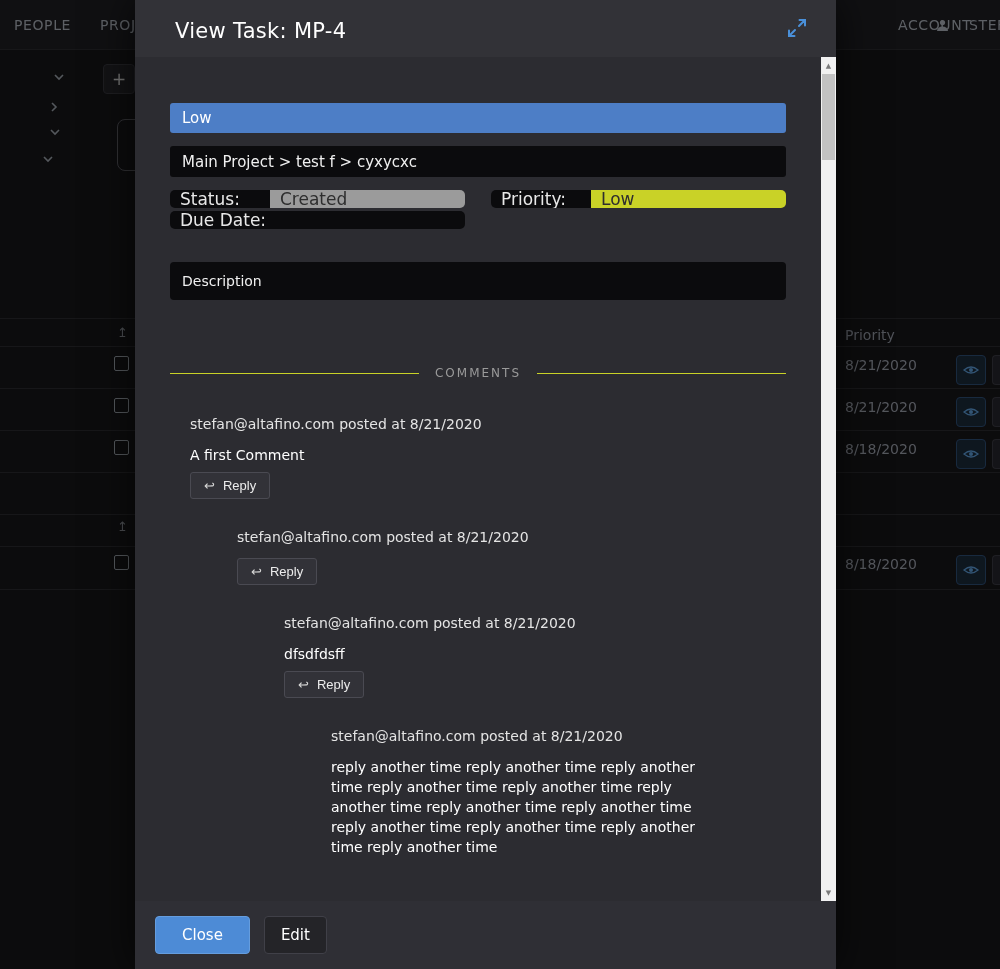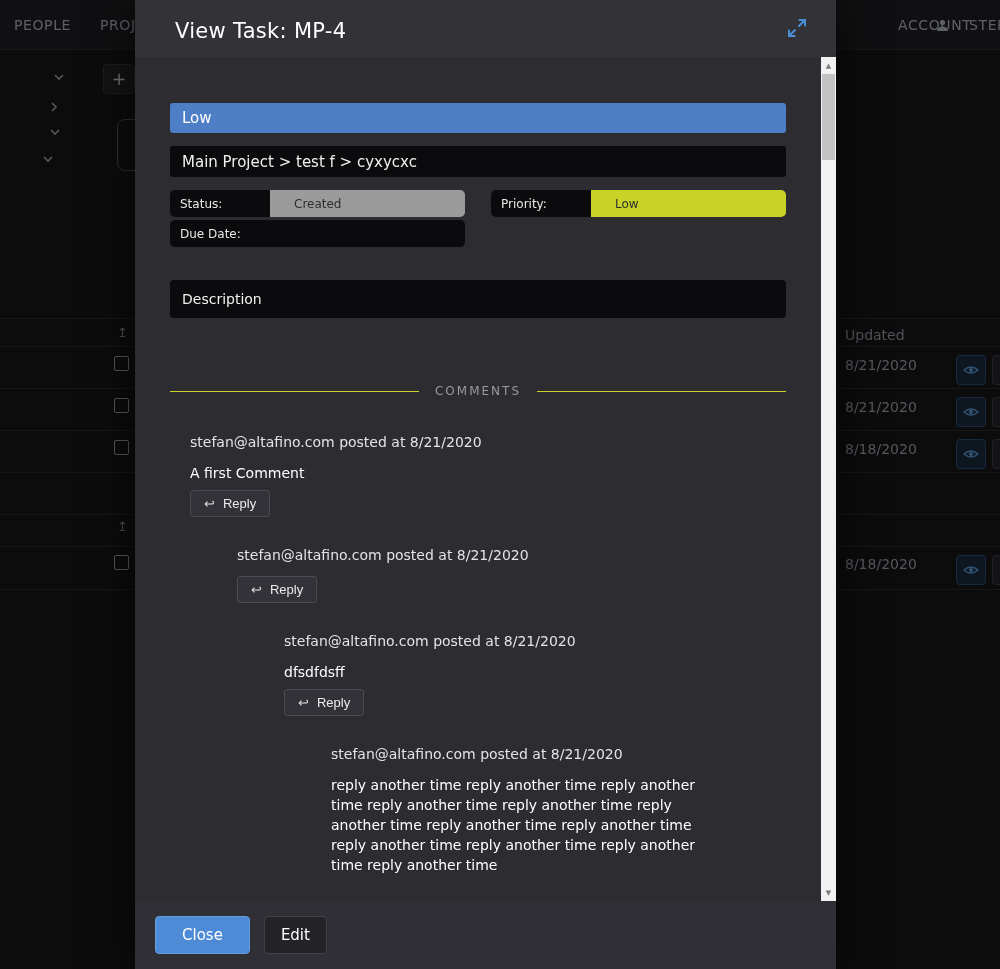--- a/index.html
+++ b/index.html
@@ -47,24 +47,24 @@
                 padding:46px 50px 0 35px; }
 
   .banner-blue { height:30px; background:var(--accent-blue,#4d7ec6); border-radius:3px;
                  display:flex; align-items:center; padding:0 12px; color:#fff; font-size:15px;
                  margin-bottom:13px; }
   .banner-dark { height:31px; background:#0b0b0d; border-radius:3px; display:flex;
                  align-items:center; padding:0 12px; color:#f0f0f0; font-size:15px; margin-bottom:13px; }
 
   .fields { display:grid; grid-template-columns:1fr 1fr; column-gap:26px; row-gap:3px;
             margin-bottom:33px; }
-  .field-row { display:flex; height:27px; border-radius:5px; overflow:hidden; font-size:12px; }
+  .field-row { display:flex; height:18px; border-radius:5px; overflow:hidden; font-size:17px; }
   .field-label { background:#0b0b0d; color:#e8e8e8; display:flex; align-items:center;
                  padding:0 10px; width:100px; flex:0 0 auto; }
-  .field-value { flex:1; display:flex; align-items:center; padding:0 24px; color:#2e2e2e; }
+  .field-value { flex:1; display:flex; align-items:center; padding:0 10px; color:#2e2e2e; }
   .value-gray { background:var(--status-gray,#9b9b9b); }
   .value-yellow { background:var(--accent-yellow,#c9d227); }
   .field-row.black { background:#0b0b0d; color:#e8e8e8; align-items:center; padding:0 10px; }
 
   .description-bar { height:38px; background:#0b0b0d; border-radius:4px; display:flex;
                      align-items:center; padding:0 12px; color:#f0f0f0; font-size:14px;
                      margin-bottom:66px; }
 
   .comments-divider { display:flex; align-items:center; margin-bottom:36px; color:#9a9a9a;
                       font-size:12px; letter-spacing:2px; }
@@ -148,21 +148,21 @@
     <div class="row-line" style="top:346px;"></div>
     <div class="row-line" style="top:388px;"></div>
     <div class="row-line" style="top:430px;"></div>
     <div class="row-line" style="top:472px;"></div>
     <div class="row-line" style="top:514px;"></div>
     <div class="row-line" style="top:546px;"></div>
     <div class="row-line" style="top:589px;"></div>
 
     <div class="sort-icon" style="top:325px;">↥</div>
     <div class="sort-icon" style="top:519px;">↥</div>
-    <div class="updated-header">Updated</div>
+    <div class="updated-header">Priority</div>
 
     <div class="bg-checkbox" style="top:356px;"></div>
     <div class="bg-checkbox" style="top:398px;"></div>
     <div class="bg-checkbox" style="top:440px;"></div>
     <div class="bg-checkbox" style="top:555px;"></div>
 
     <div class="bg-date" style="top:357px;">8/21/2020</div>
     <div class="bg-date" style="top:399px;">8/21/2020</div>
     <div class="bg-date" style="top:441px;">8/18/2020</div>
     <div class="bg-date" style="top:556px;">8/18/2020</div>

